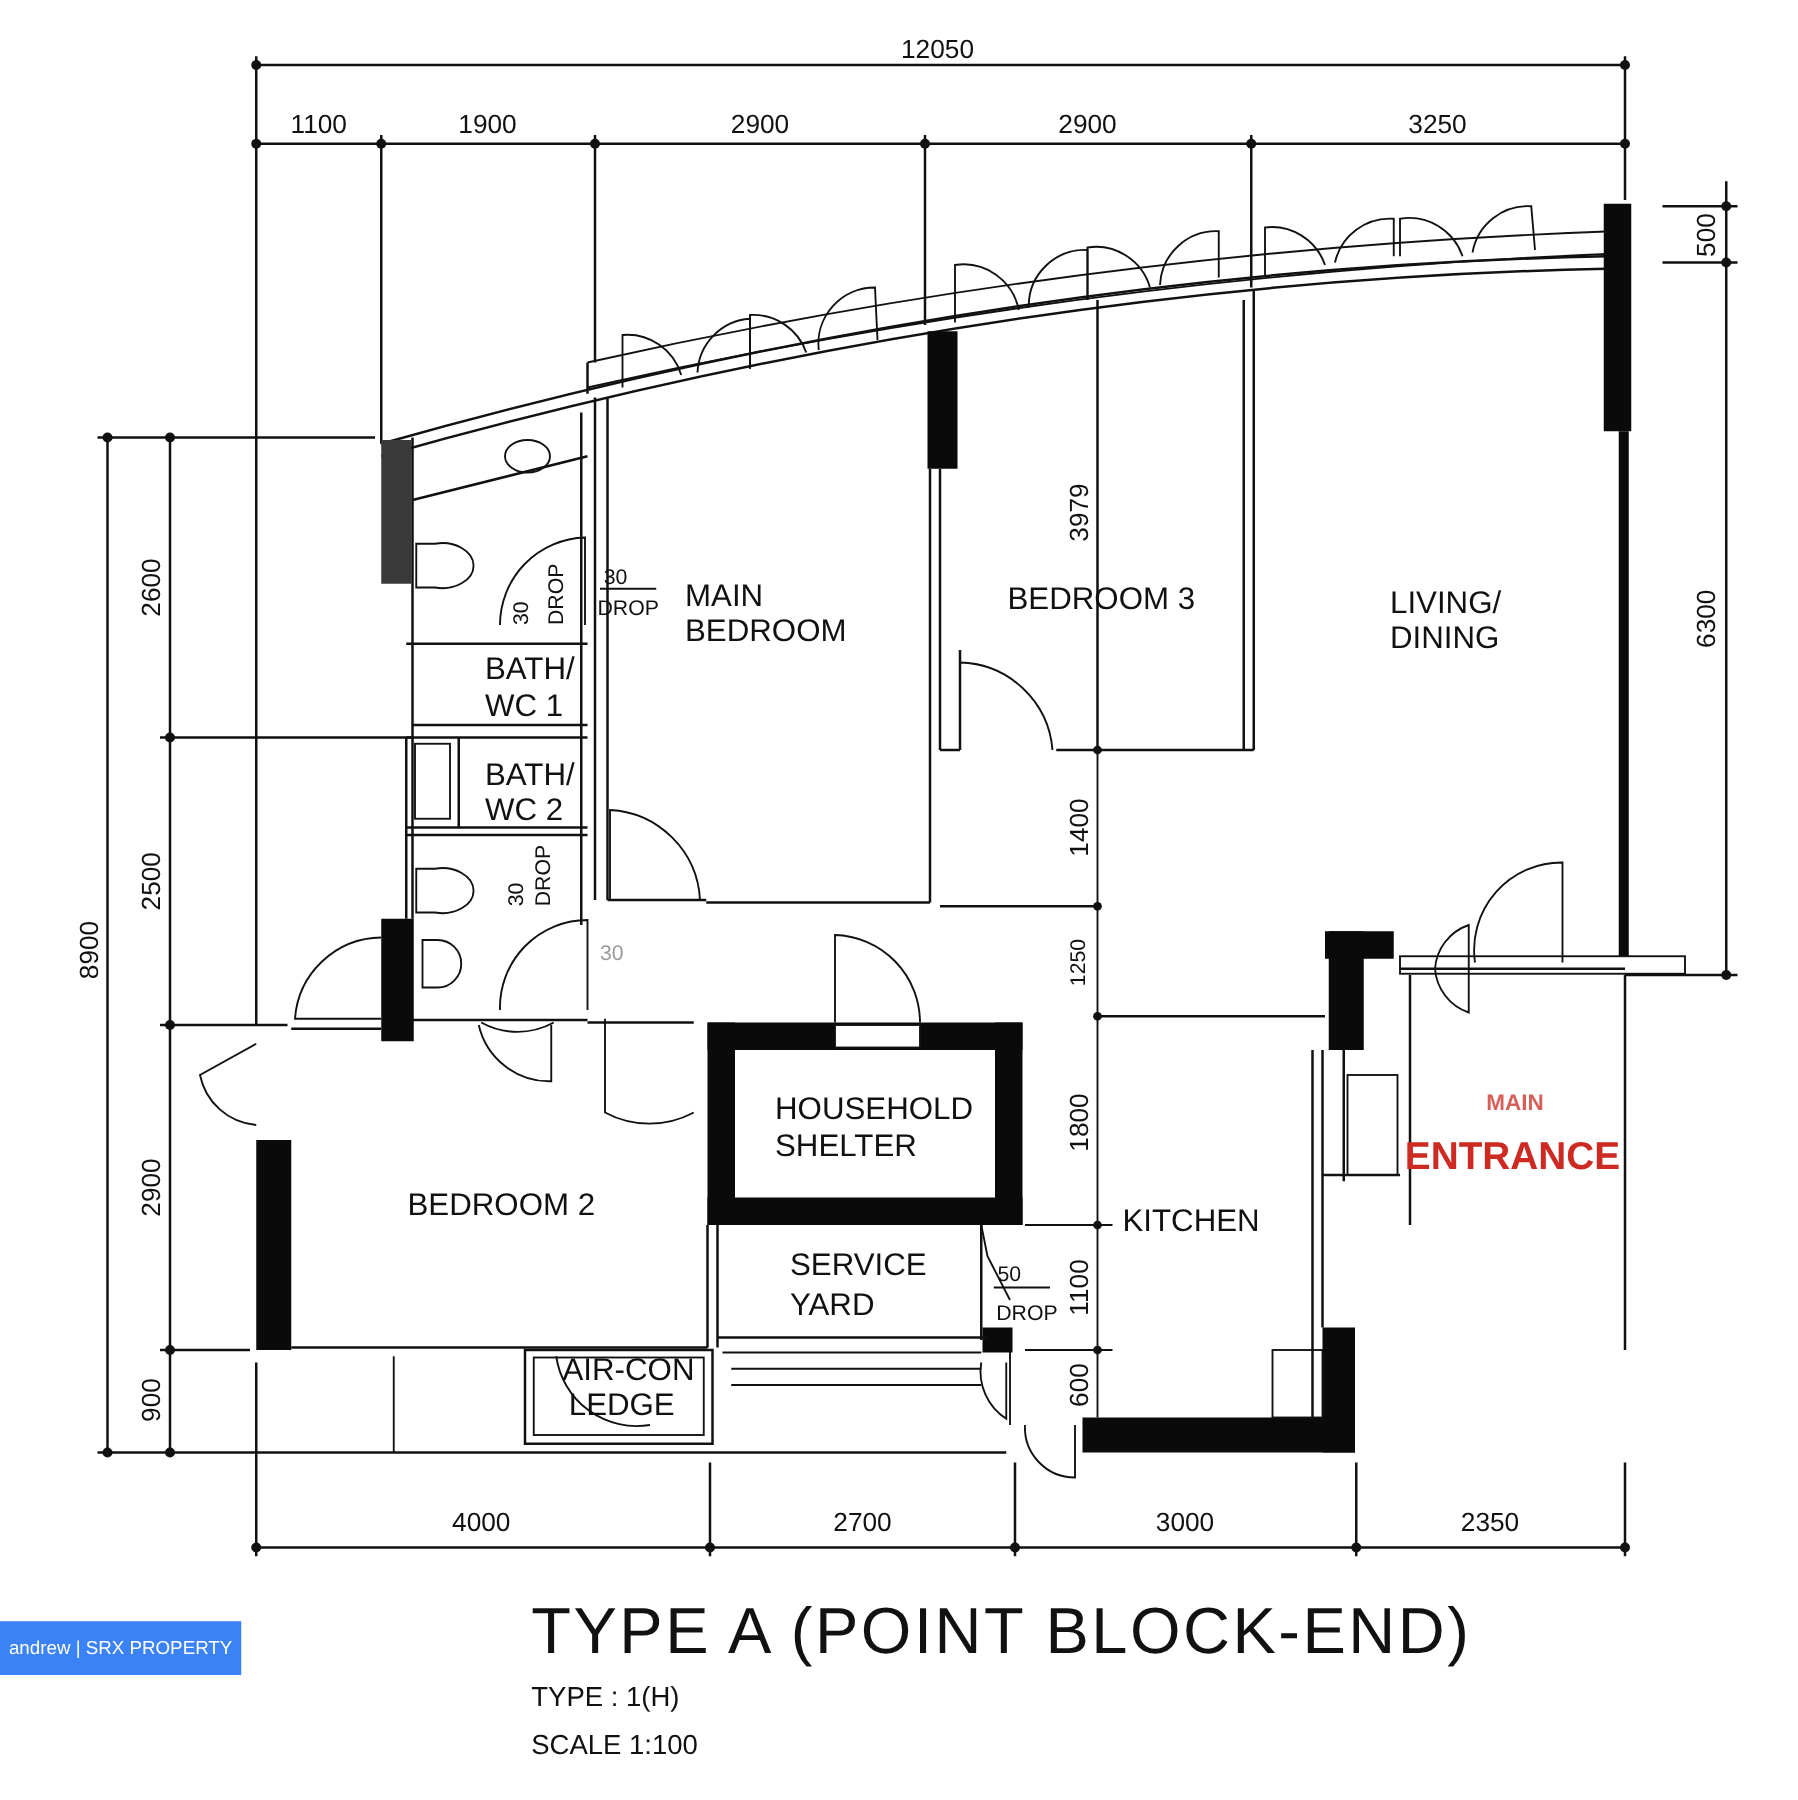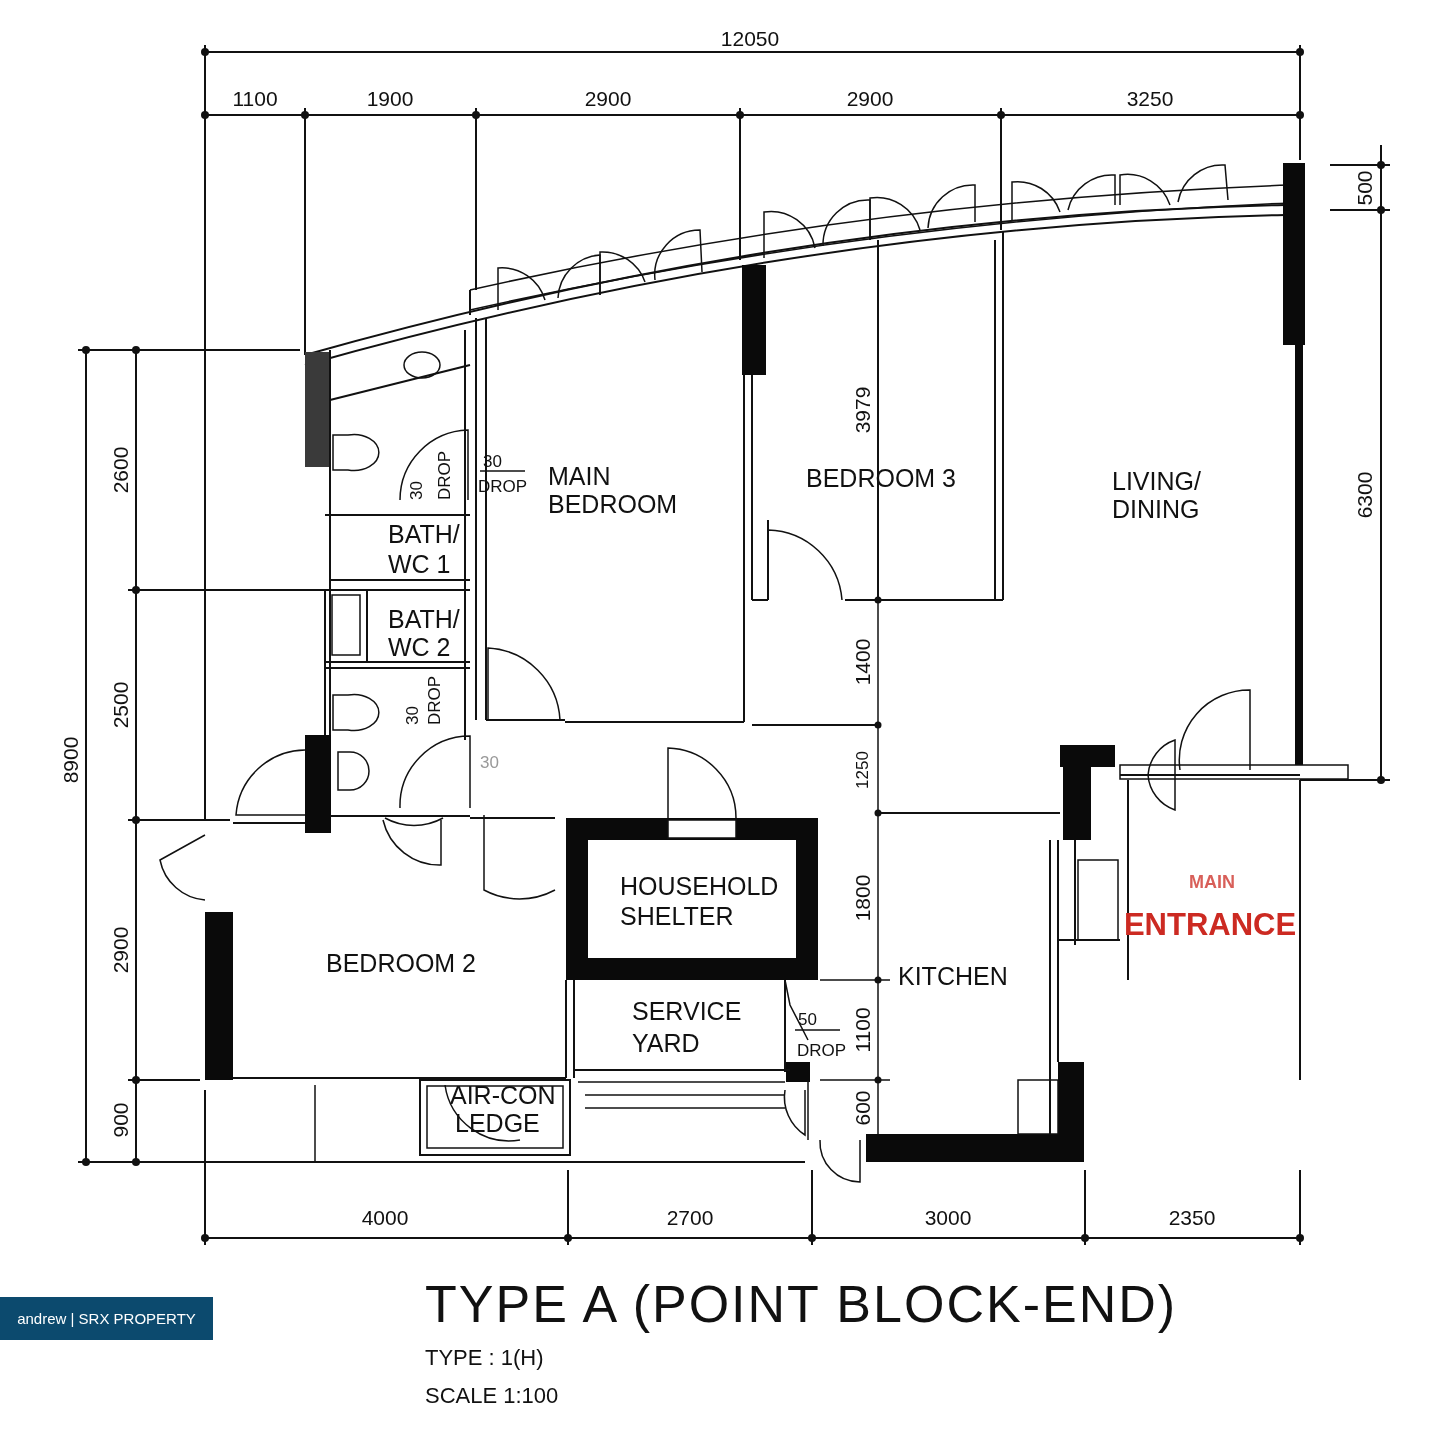--- a/index.html
+++ b/index.html
@@ -7,21 +7,21 @@
   #plan { position:absolute; left:0; top:0; width:1438px; height:1440px; }
   .dim { font-family:"Liberation Sans", sans-serif; font-size:21px; fill:#111; }
   .room { font-family:"Liberation Sans", sans-serif; font-size:25px; fill:#111; }
   .small { font-family:"Liberation Sans", sans-serif; font-size:17px; fill:#111; }
   .entrance { font-family:"Liberation Sans", sans-serif; font-weight:bold; fill:#cc2a22; }
   .title { font-family:"Liberation Sans", sans-serif; font-size:52px; fill:#111; letter-spacing:2px; }
   .subtitle { font-family:"Liberation Sans", sans-serif; font-size:22px; fill:#111; }
   .ln { stroke:#111; stroke-width:2; fill:none; }
   .thin { stroke:#111; stroke-width:1.5; fill:none; }
   .wall { fill:#0a0a0a; }
-  .watermark { position:absolute; left:0; top:1297px; width:213px; height:43px; background:#0c4a6e; color:#ffffff; font-family:"Liberation Sans", sans-serif; font-size:15px; line-height:43px; text-align:center; }
+  .watermark { position:absolute; left:0; top:1297px; width:193px; height:43px; background:#3b82f6; color:#ffffff; font-family:"Liberation Sans", sans-serif; font-size:15px; line-height:43px; text-align:center; }
 </style>
 </head>
 <body>
 
 <svg id="plan" viewBox="0 0 1438 1440" xmlns="http://www.w3.org/2000/svg">
 
   <g>
     <line class="ln" x1="205" y1="52" x2="1300" y2="52"></line>
     <line class="ln" x1="205" y1="115" x2="1300" y2="115"></line>
     <line class="ln" x1="205" y1="45" x2="205" y2="820"></line>

